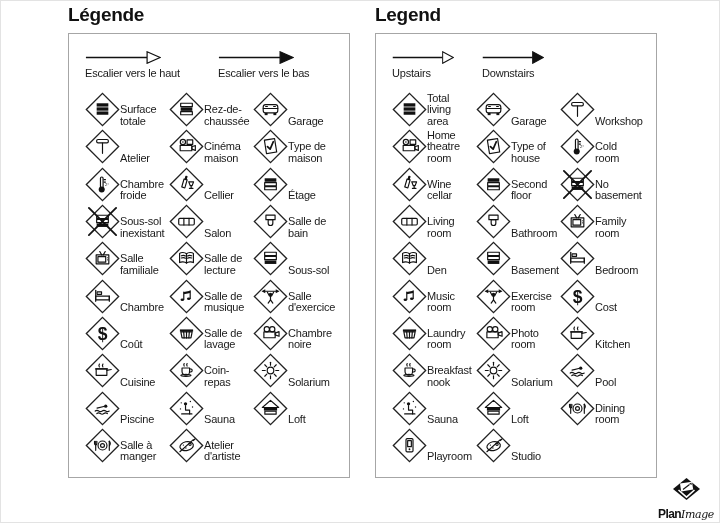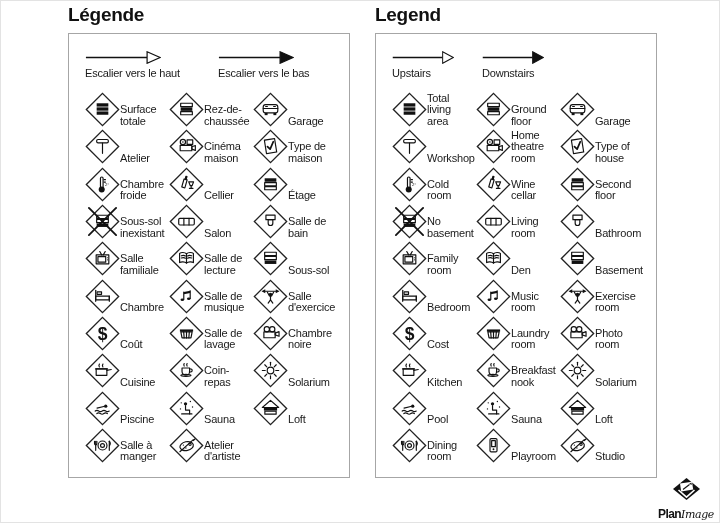--- a/index.html
+++ b/index.html
@@ -483,31 +483,20 @@
       <path class="dia" d="M18 1.4 L34.6 18 L18 34.6 L1.4 18 Z" fill="#fff" stroke="#222" stroke-width="1.4"></path>
       <g class="g">
                   <rect x="12" y="11.6" width="12" height="3.4" fill="#111" stroke="none"></rect>
                   <rect x="12" y="15.8" width="12" height="3.4" fill="#111" stroke="none"></rect>
                   <rect x="12" y="20" width="12" height="3.4" fill="#111" stroke="none"></rect>
                 </g>
     </svg>
     <div class="ilabel">Total living area</div>
   </div>
 
-  <div class="item">
-    <svg class="icon-svg" viewBox="0 0 36 36">
-      <path class="dia" d="M18 1.4 L34.6 18 L18 34.6 L1.4 18 Z" fill="#fff" stroke="#222" stroke-width="1.4"></path>
-      <g class="g">
-                  <rect x="12" y="11.6" width="12" height="3.4"></rect>
-                  <rect x="12" y="15.8" width="12" height="3.6" fill="#111" stroke="none"></rect>
-                  <rect x="12" y="20.2" width="12" height="3.2"></rect>
-                </g>
-    </svg>
-    <div class="ilabel">Ground floor</div>
-  </div>
 
   <div class="item">
     <svg class="icon-svg" viewBox="0 0 36 36">
       <path class="dia" d="M18 1.4 L34.6 18 L18 34.6 L1.4 18 Z" fill="#fff" stroke="#222" stroke-width="1.4"></path>
       <g class="g">
                   <rect x="10.5" y="13" width="15" height="8.5" rx="2.5"></rect>
                   <line x1="10.5" y1="17" x2="25.5" y2="17"></line>
                   <line x1="13" y1="14.9" x2="14.8" y2="14.9"></line>
                   <line x1="21.2" y1="14.9" x2="23" y2="14.9"></line>
                   <rect x="12" y="21.5" width="3" height="2.3" fill="#111" stroke="none"></rect>

